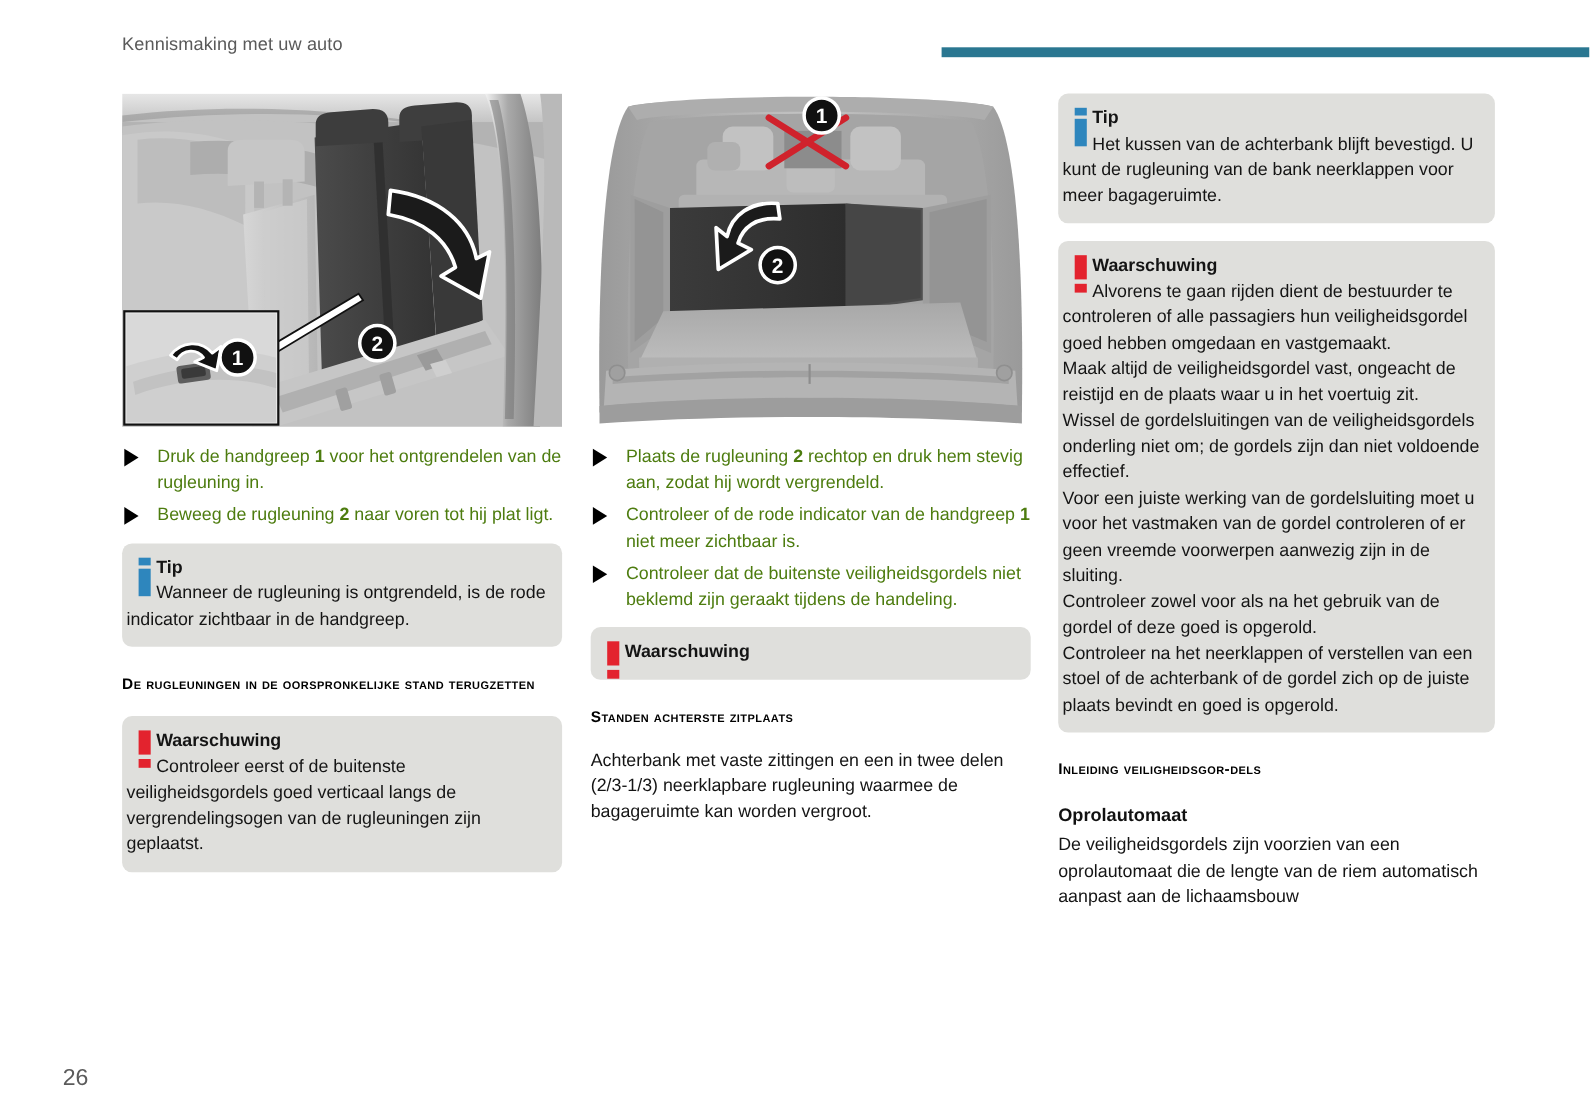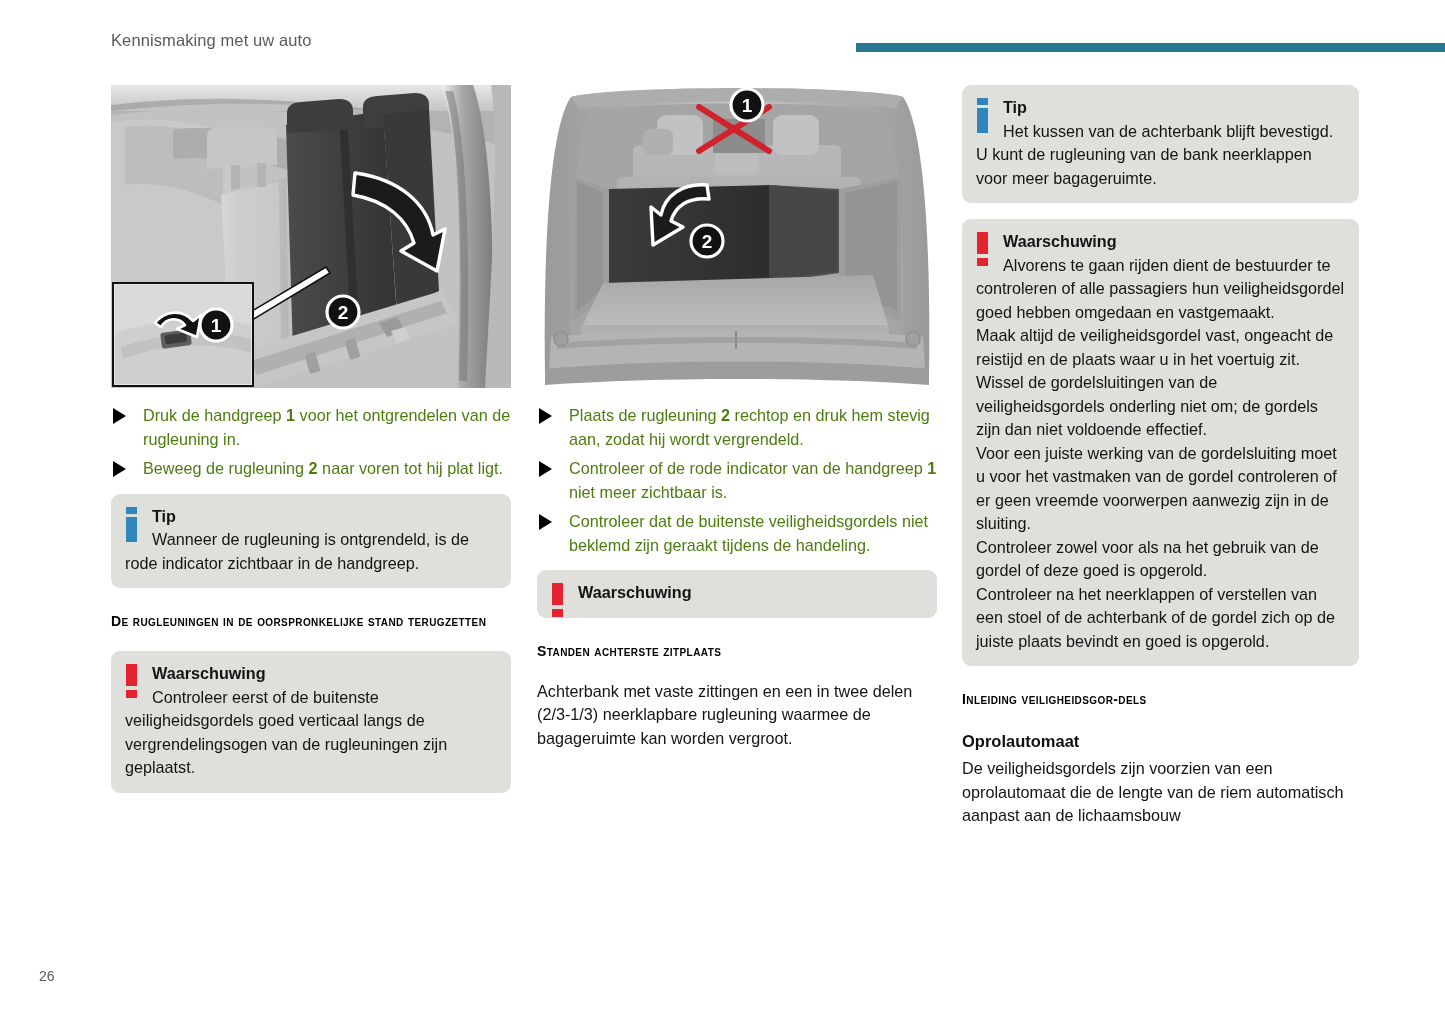--- a/index.html
+++ b/index.html
@@ -79,21 +79,21 @@
     border-left: 13px solid #000;
     border-top: 8px solid transparent;
     border-bottom: 8px solid transparent;
   }
   .num { font-weight: bold; }
 
   
   .callout {
     background: #dfdfdc;
     border-radius: 9px;
-    padding: 11px 14px 13px 14px;
+    padding: 11px 14px 13px 4px;
     margin: 13px 0 16px 0;
     position: relative;
     font-size: 16.2px;
     line-height: 23.5px;
     color: #141414;
   }
   .callout .callout-head {
     font-weight: bold;
     display: inline;
   }
@@ -160,23 +160,23 @@
   p.para {
     margin: 0 0 8px 0;
     font-size: 16.2px;
     line-height: 23.5px;
     color: #141414;
   }
 
   
   #page-number {
     position: absolute;
-    left: 39px;
+    left: 57px;
     top: 968px;
-    font-size: 14px;
+    font-size: 21px;
     color: #5b5b5b;
   }
 </style>
 </head>
 <body>
 
 <div id="page-header">
   <div id="header-title">Kennismaking met uw auto</div>
   <div id="header-rule"></div>
 </div>

